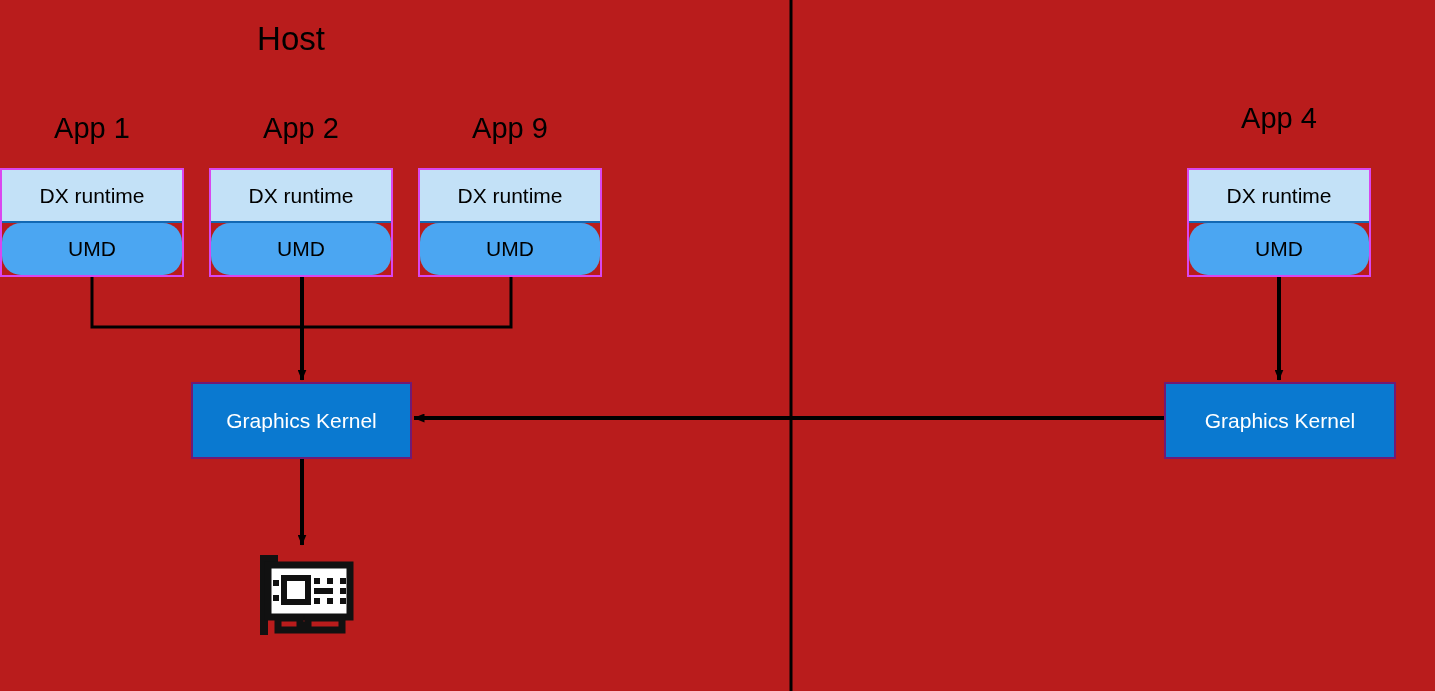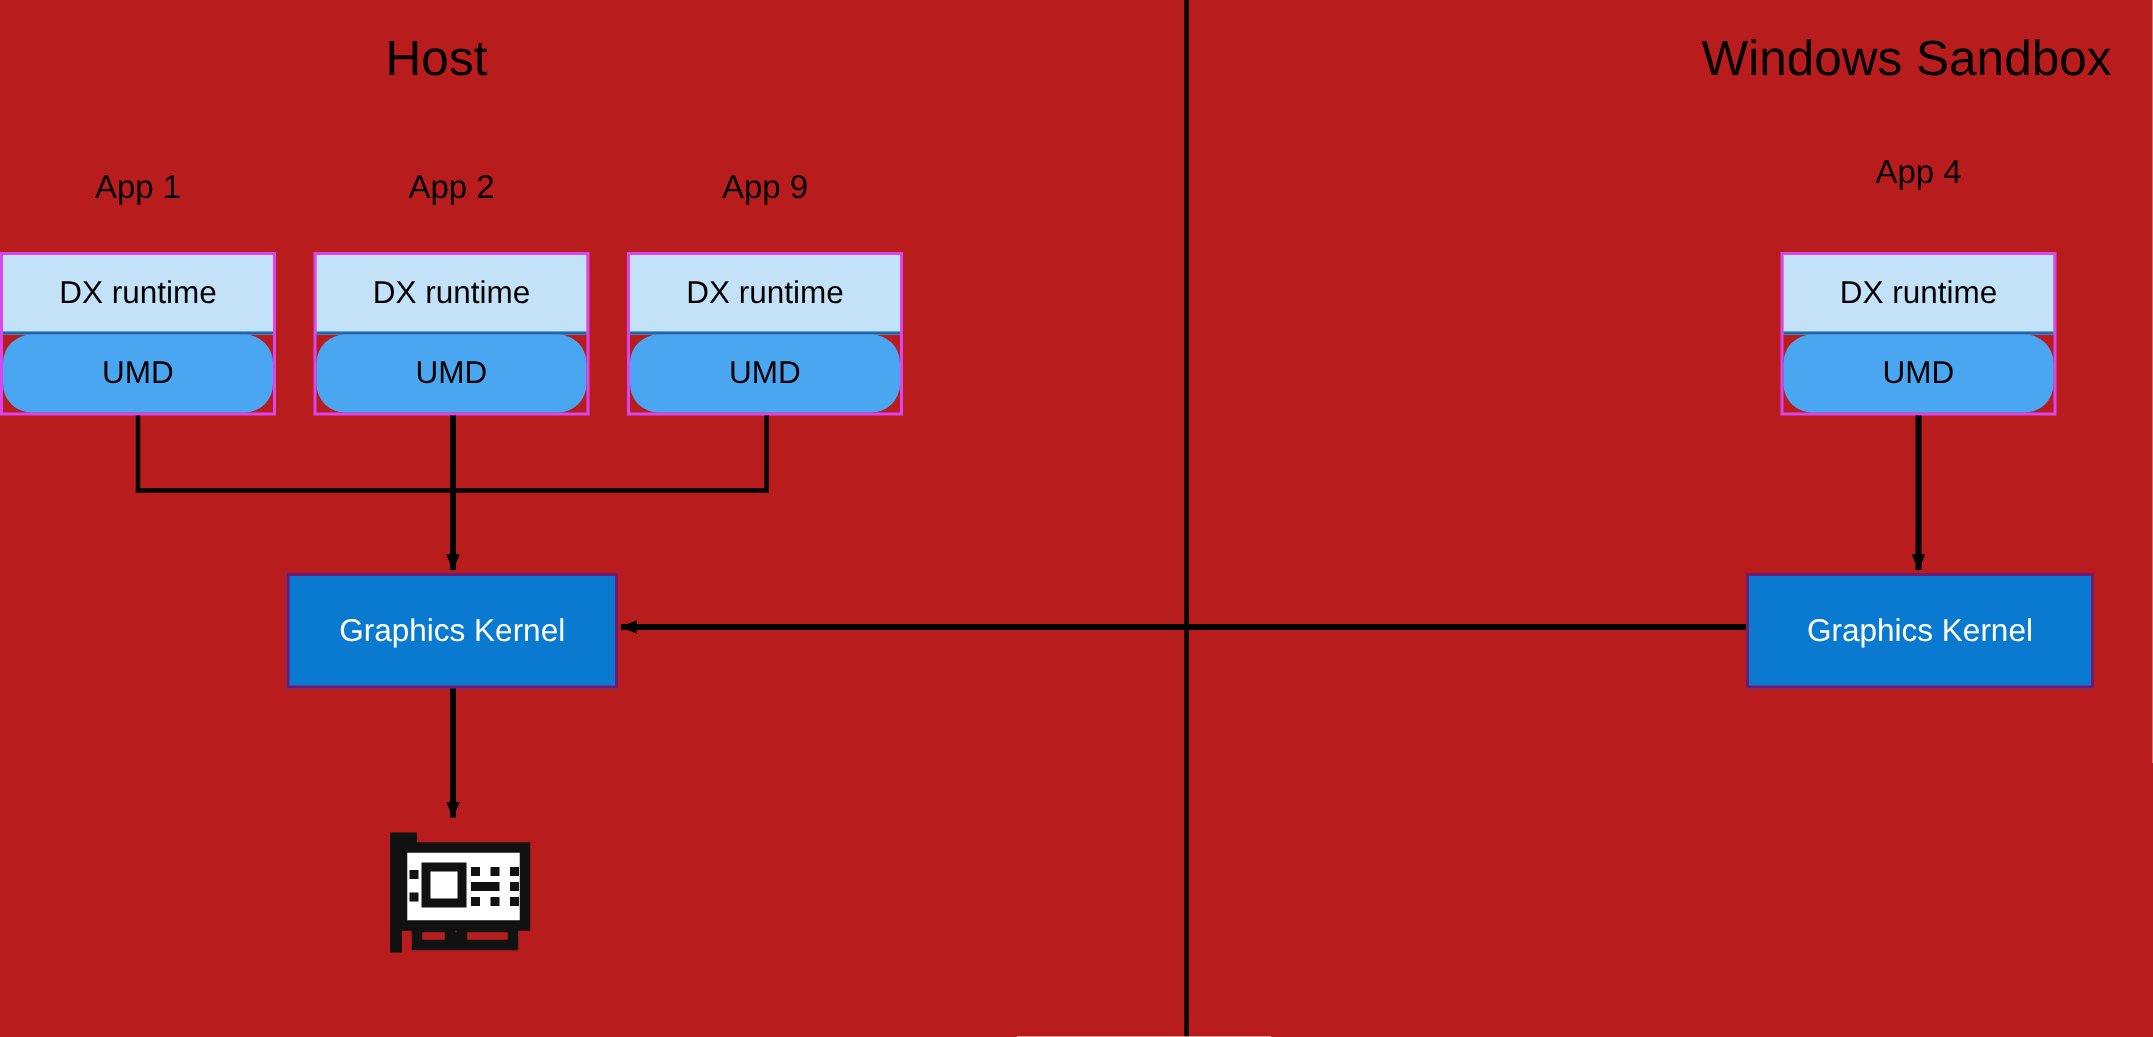--- a/index.html
+++ b/index.html
@@ -23,21 +23,21 @@
     position: absolute;
     font-size: 33px;
     color: #000000;
     white-space: nowrap;
     transform: translateX(-50%);
     line-height: 1;
   }
   
   .app-title {
     position: absolute;
-    font-size: 22px;
+    font-size: 29px;
     color: #000000;
     white-space: nowrap;
     transform: translateX(-50%);
     line-height: 1;
   }
   
   .app-stack {
     position: absolute;
     box-sizing: border-box;
     border: 2px solid #d946ef;
@@ -89,21 +89,20 @@
   .gpu-icon {
     position: absolute;
   }
 </style>
 </head>
 <body>
 
 <div id="canvas">
 
   <div class="section-title" style="left:291px; top:22px;">Host</div>
-  <div class="section-title" style="left:1271px; top:22px;">Windows Sandbox</div>
 
   <div class="app-title" style="left:92px; top:114px;">App 1</div>
   <div class="app-stack" style="left:0px; top:168px; width:184px; height:109px;">
     <div class="layer layer-dx">DX runtime</div>
     <div class="layer layer-umd">UMD</div>
   </div>
 
   <div class="app-title" style="left:301px; top:114px;">App 2</div>
   <div class="app-stack" style="left:209px; top:168px; width:184px; height:109px;">
     <div class="layer layer-dx">DX runtime</div>

